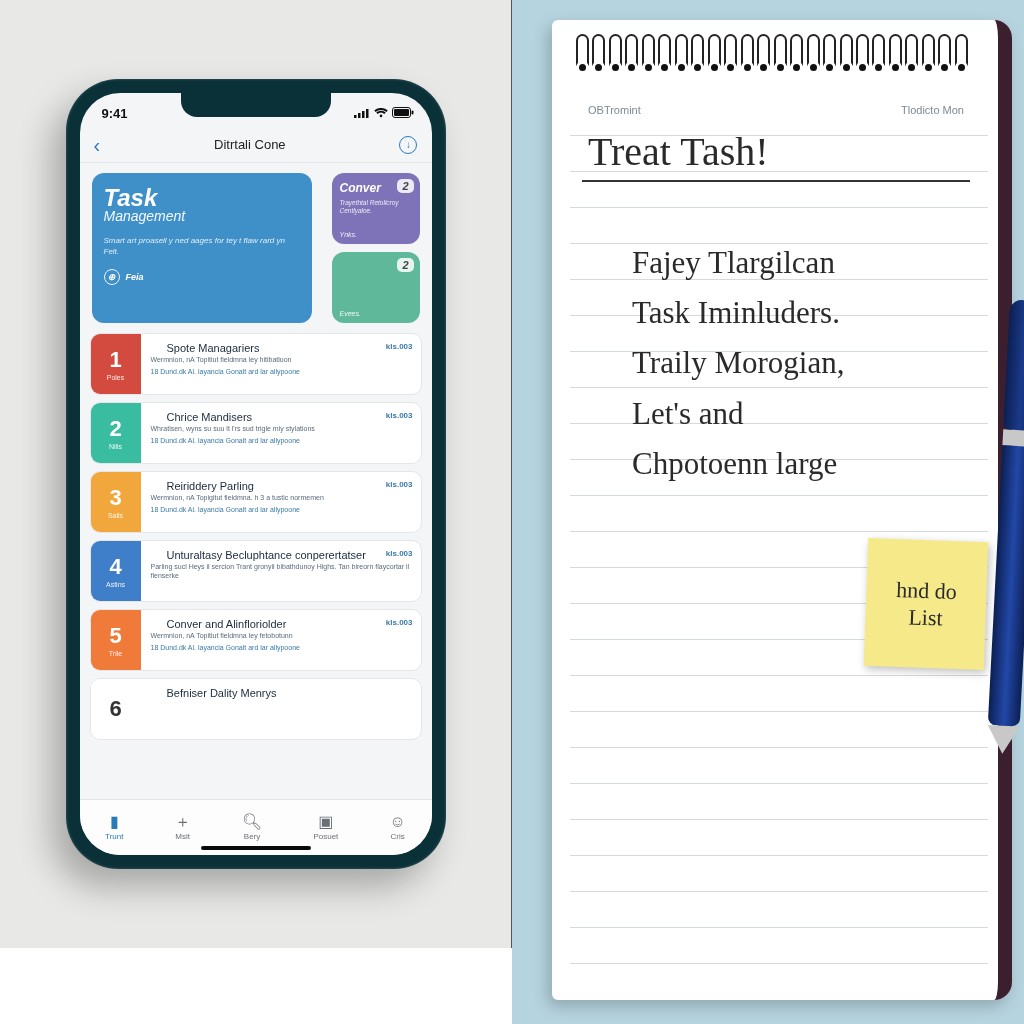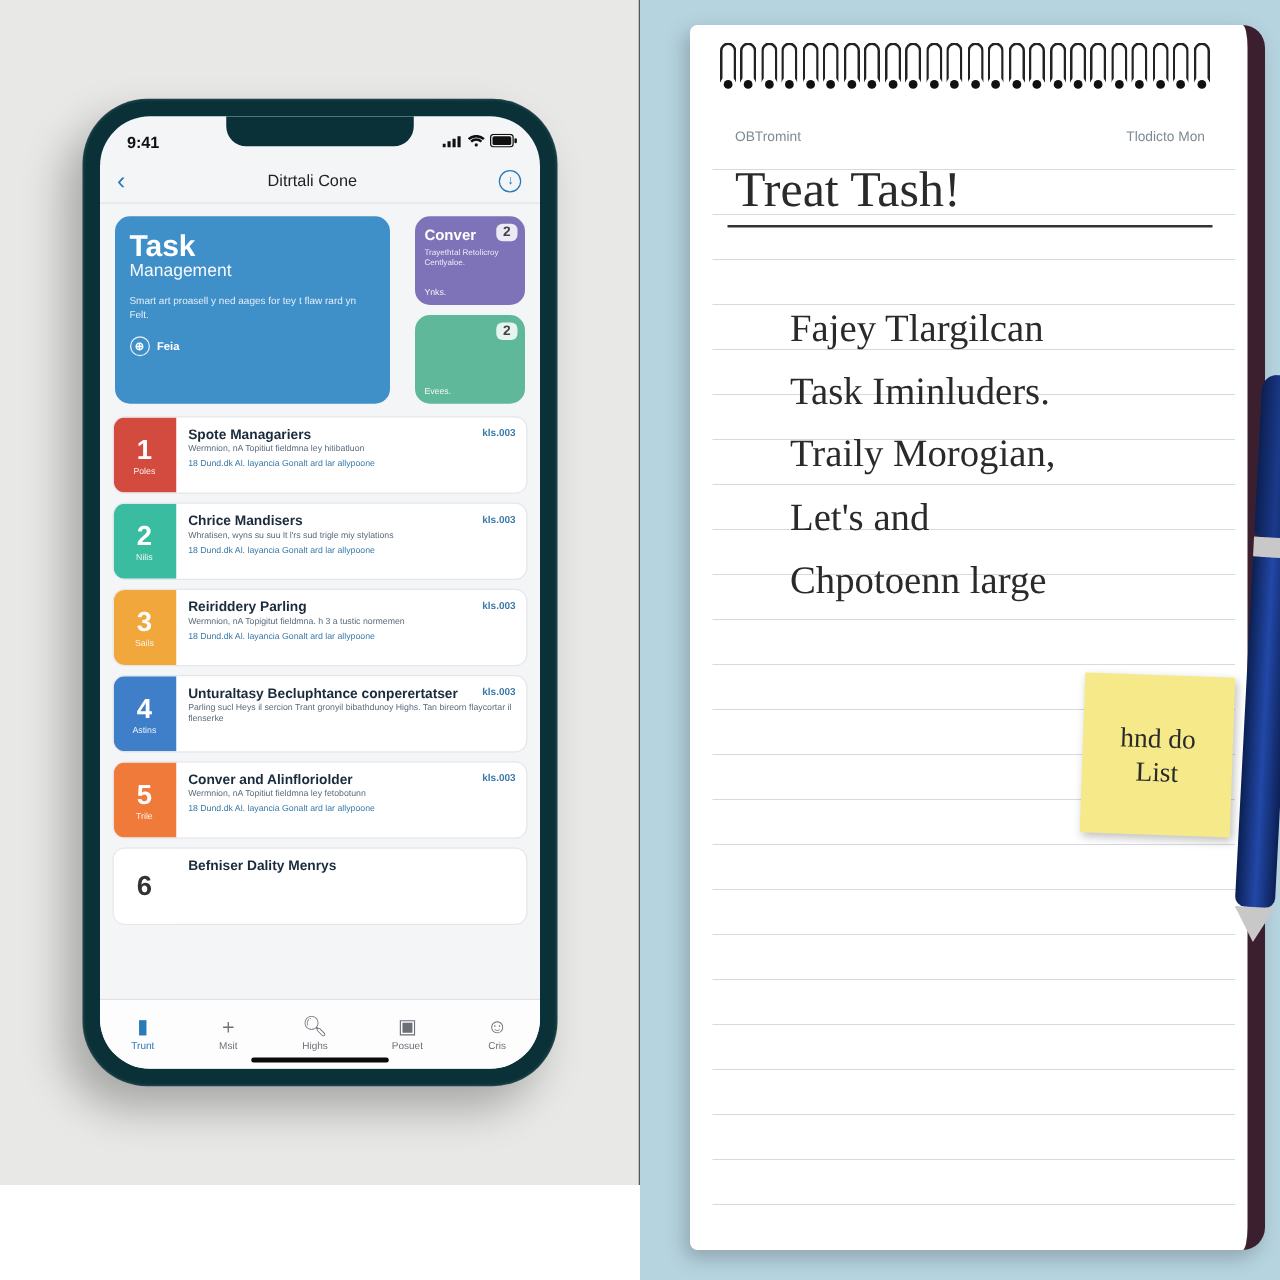--- a/index.html
+++ b/index.html
@@ -49,21 +49,21 @@
     padding: 0 14px; color:#2a7ab8;
     border-bottom: 1px solid #e2e4e9;
   }
   .nav-title { color:#222; font-size:13px; font-weight:500; }
   .chev { font-size:20px; line-height:1; }
   .info-circ {
     width:18px;height:18px;border:1.5px solid #2a7ab8;border-radius:50%;
     display:flex;align-items:center;justify-content:center;font-size:10px;font-weight:700;
   }
   .hero-row {
-    display:flex; gap:20px; padding:10px 12px;
+    display:flex; gap:20px; padding:10px 12px;font-style:italic;
   }
   .hero-card {
     flex:1; border-radius:12px; padding:12px 12px 10px 12px;
     color:#fff; position:relative; min-height:150px;
   }
   .hero-blue { background:#3f8fc9; }
   .hero-title { font-size:24px; font-weight:700; line-height:1.05;}
   .hero-sub { font-size:14px; font-weight:400; opacity:.95; margin-top:-2px;}
   .hero-desc { font-size:8px; opacity:.85; margin-top:12px; line-height:1.3;}
   .hero-chip {
@@ -96,21 +96,21 @@
     font-size:22px;font-weight:700;color:#fff;
   }
   .numblock .numsub{font-size:7px;font-weight:500;opacity:.9;margin-top:1px;}
   .n1{background:#d34b3e;}
   .n2{background:#39bca0;}
   .n3{background:#f2a73c;}
   .n4{background:#3f7ec9;}
   .n5{background:#f07a3a;}
   .n6{background:#fff;color:#333;}
   .rowbody{flex:1;padding:8px 8px 6px 10px;position:relative;}
-  .rowtitle{font-size:11px;font-weight:700;color:#1a2b3c;}
+  .rowtitle{font-size:11px;font-weight:400;color:#1a2b3c;margin-left:16px;}
   .rowdesc{font-size:7px;color:#5a6b7c;margin-top:2px;line-height:1.25;}
   .rowmeta{font-size:7px;color:#3a7aa8;margin-top:3px;}
   .rowtag{position:absolute;top:8px;right:8px;font-size:8px;color:#3a7aa8;font-weight:600;}
   .tabbar{
     position:absolute;bottom:0;left:0;right:0;height:56px;
     background:#fdfdfe;border-top:1px solid #dfe2e7;
     display:flex;justify-content:space-around;align-items:center;
   }
   .tab{display:flex;flex-direction:column;align-items:center;gap:2px;font-size:8px;color:#6b6f76;}
   .tab.active{color:#2a7ab8;}
@@ -334,21 +334,21 @@
         <div class="tab active">
             <span class="tab-ico">▮</span>
             <span>Trunt</span>
           </div>
         <div class="tab">
             <span class="tab-ico">＋</span>
             <span>Msit</span>
           </div>
         <div class="tab">
             <span class="tab-ico">🔍︎</span>
-            <span>Highs</span>
+            <span>Bery</span>
           </div>
         <div class="tab">
             <span class="tab-ico">▣</span>
             <span>Posuet</span>
           </div>
         <div class="tab">
             <span class="tab-ico">☺</span>
             <span>Cris</span>
           </div>
       </div>

